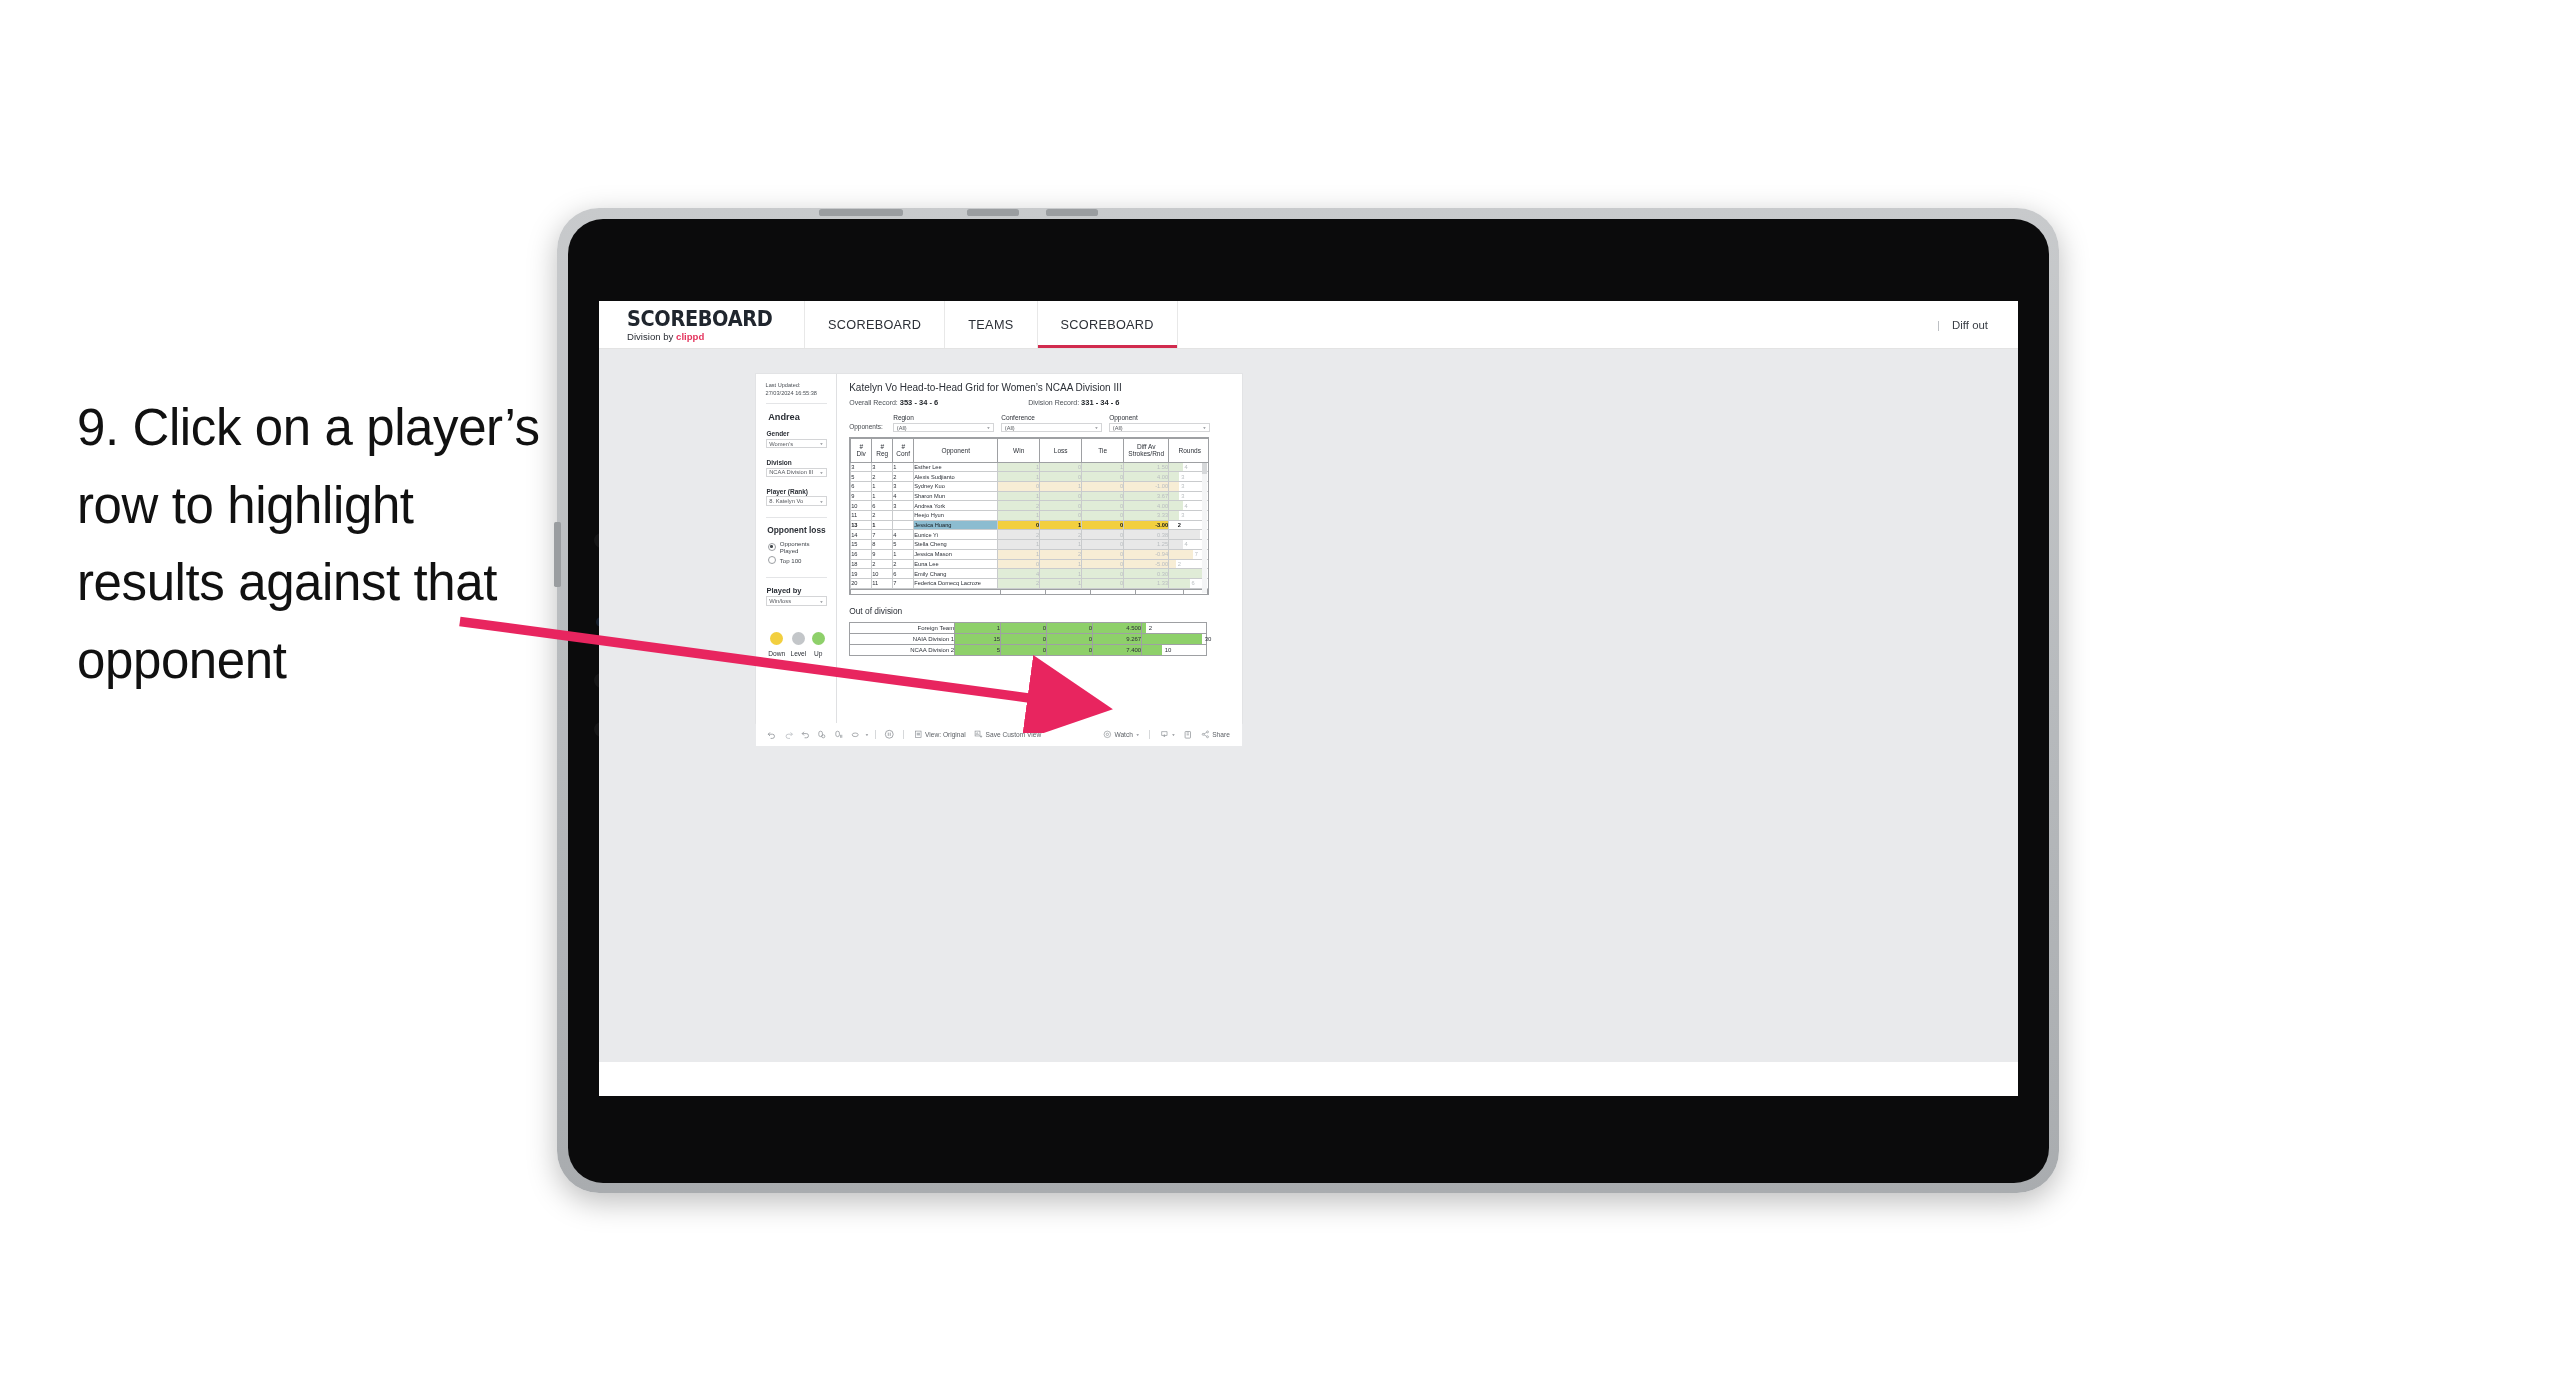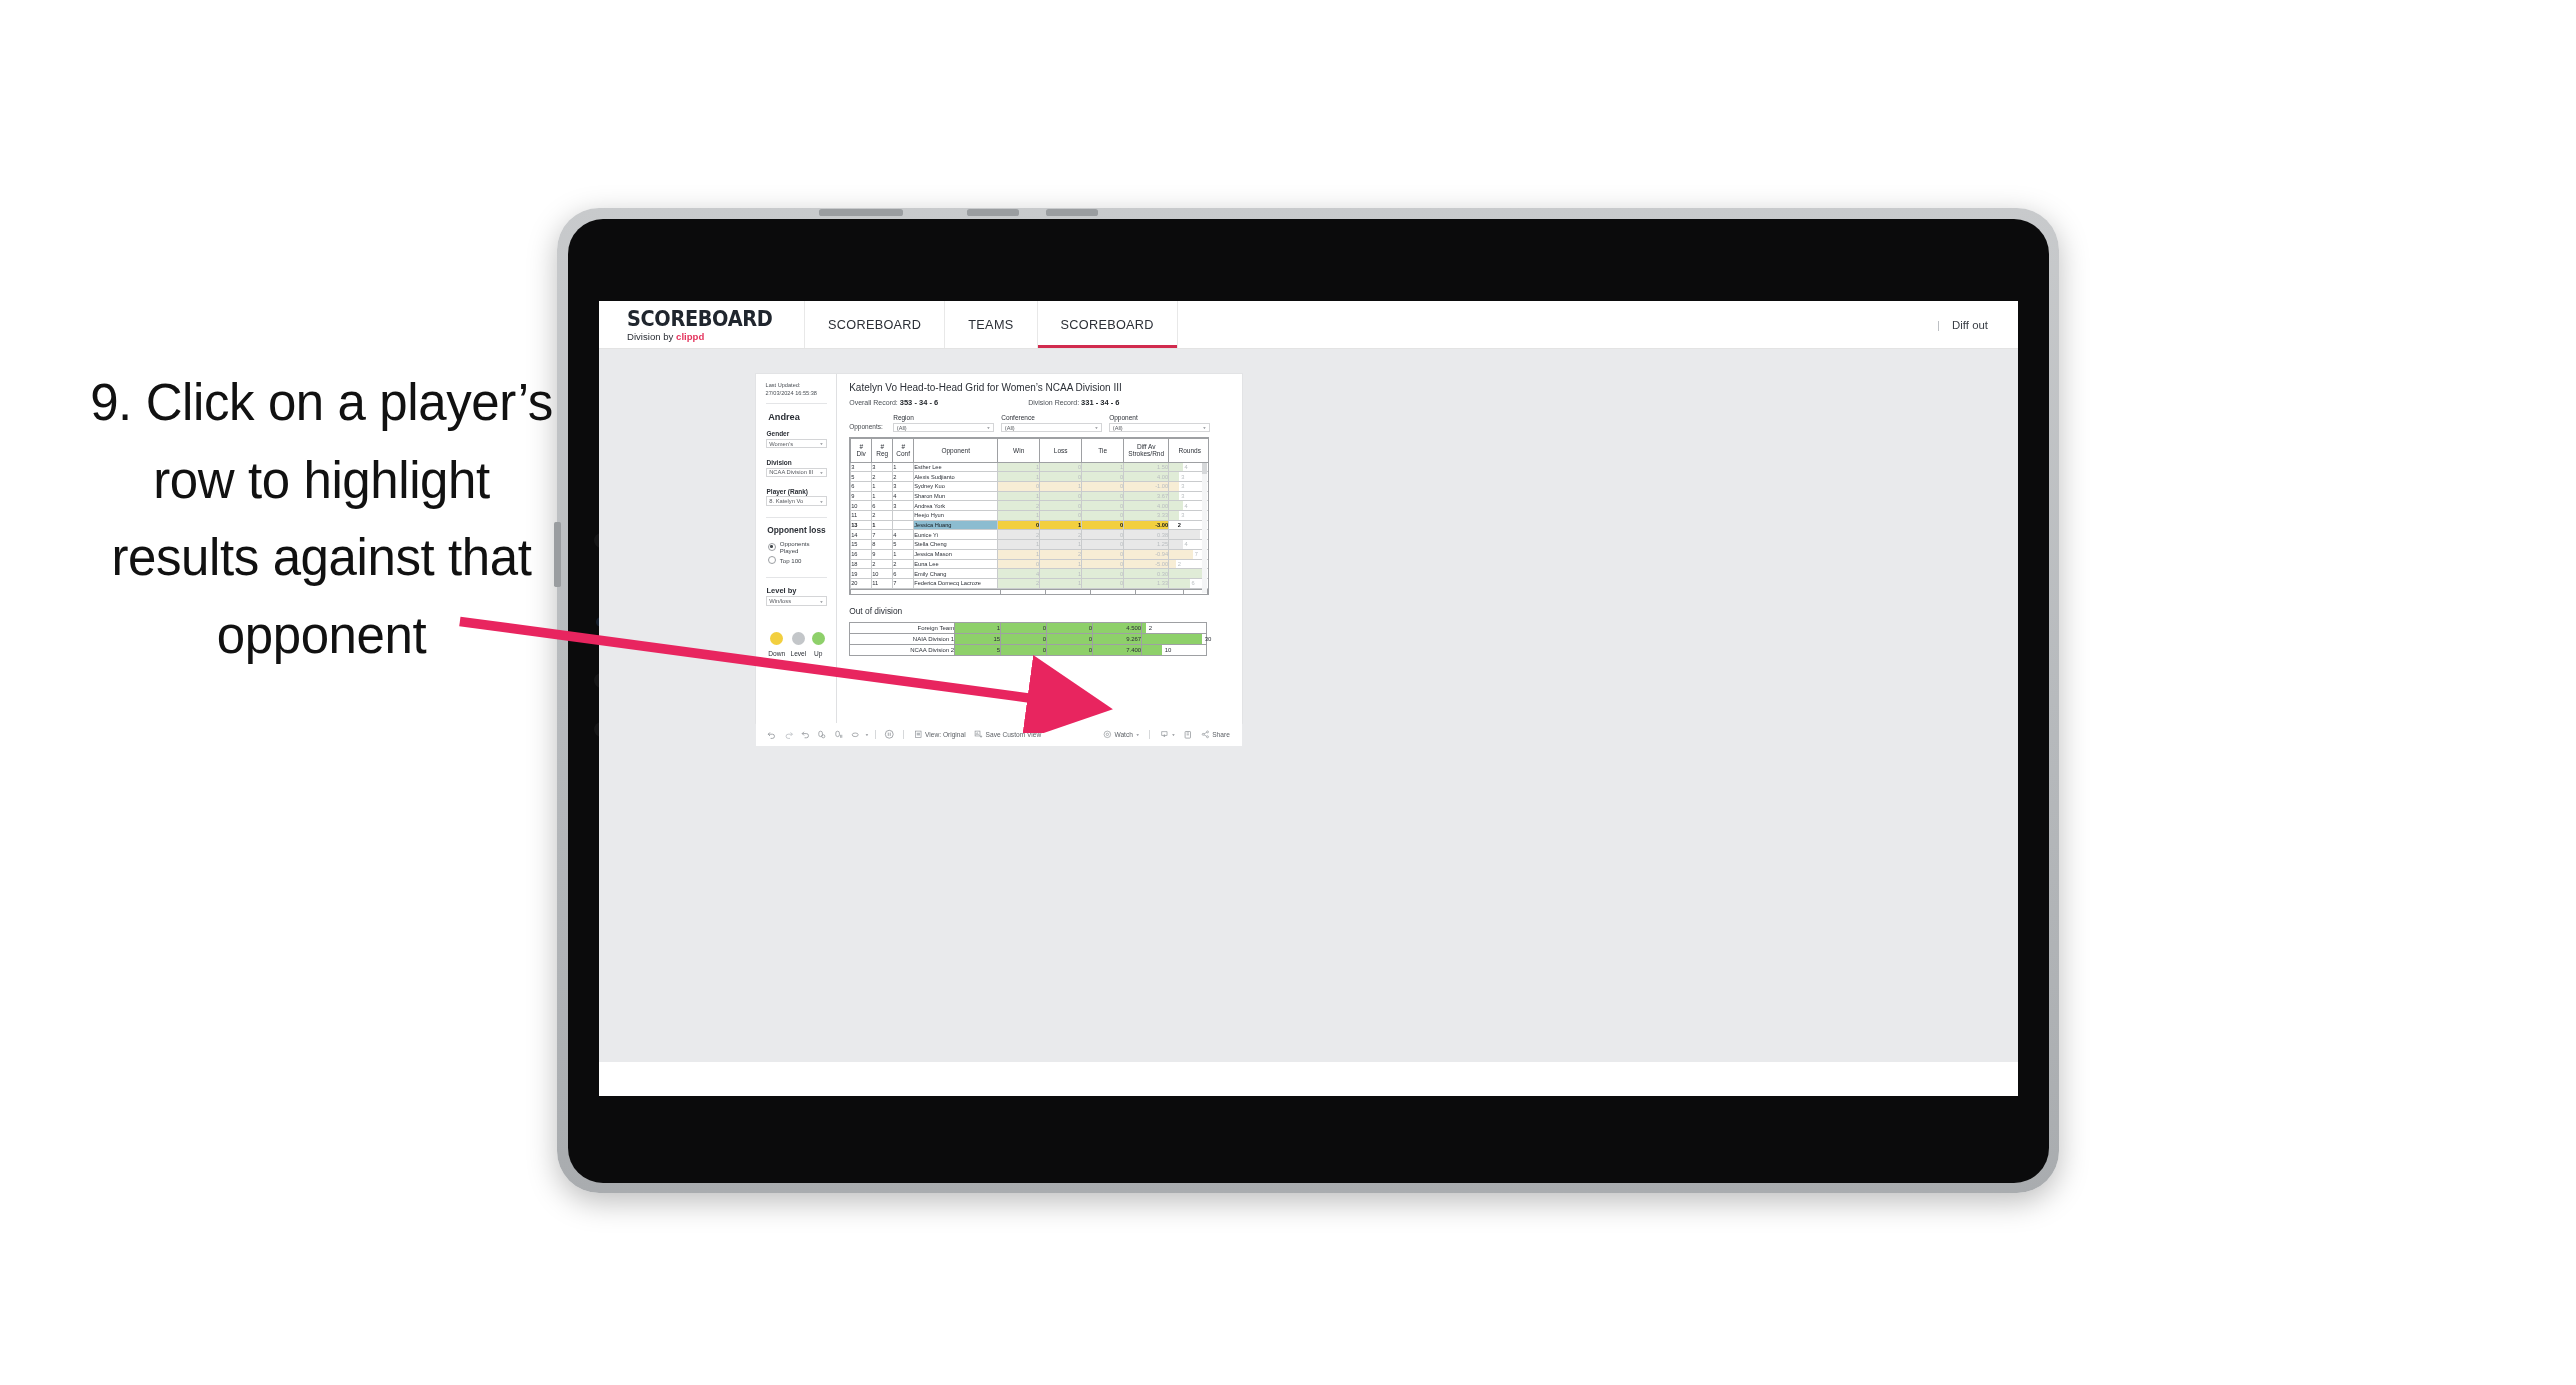--- a/index.html
+++ b/index.html
@@ -12,28 +12,27 @@
     height: 1386px;
     position: relative;
     font-family: "Liberation Sans", sans-serif;
     overflow: hidden;
   }
 
   
   #caption {
     position: absolute;
     left: 77px;
-    top: 364px;
+    top: 389px;
     width: 489px;
     font-size: 51px;
     line-height: 1.52;
     color: #111111;
     font-family: "Liberation Sans", sans-serif;
     letter-spacing: -0.4px;
-    text-align: center;
   }
 
   
   #arrow-svg {
     position: absolute;
     left: 454px;
     top: 611px;
     width: 681px;
     height: 122px;
     pointer-events: none;
@@ -617,21 +616,21 @@
           <span class="radio on"></span>
           <span>Opponents Played</span>
         </div>
         <div class="radio-row">
           <span class="radio"></span>
           <span>Top 100</span>
         </div>
 
         <div class="side-div" style="margin-top:12.2px"></div>
 
-        <div class="field-label" style="font-size:7.5px">Level by</div>
+        <div class="field-label" style="font-size:7.5px">Played by</div>
         <div class="select-box">
           <span>Win/loss</span>
           <span class="caret">▼</span>
         </div>
 
         <div id="legend">
           <div class="legend-item">
             <div class="legend-dot" id="dot-down" style="background: rgb(242, 207, 63);"></div>
             <div class="legend-label">Down</div>
           </div>

